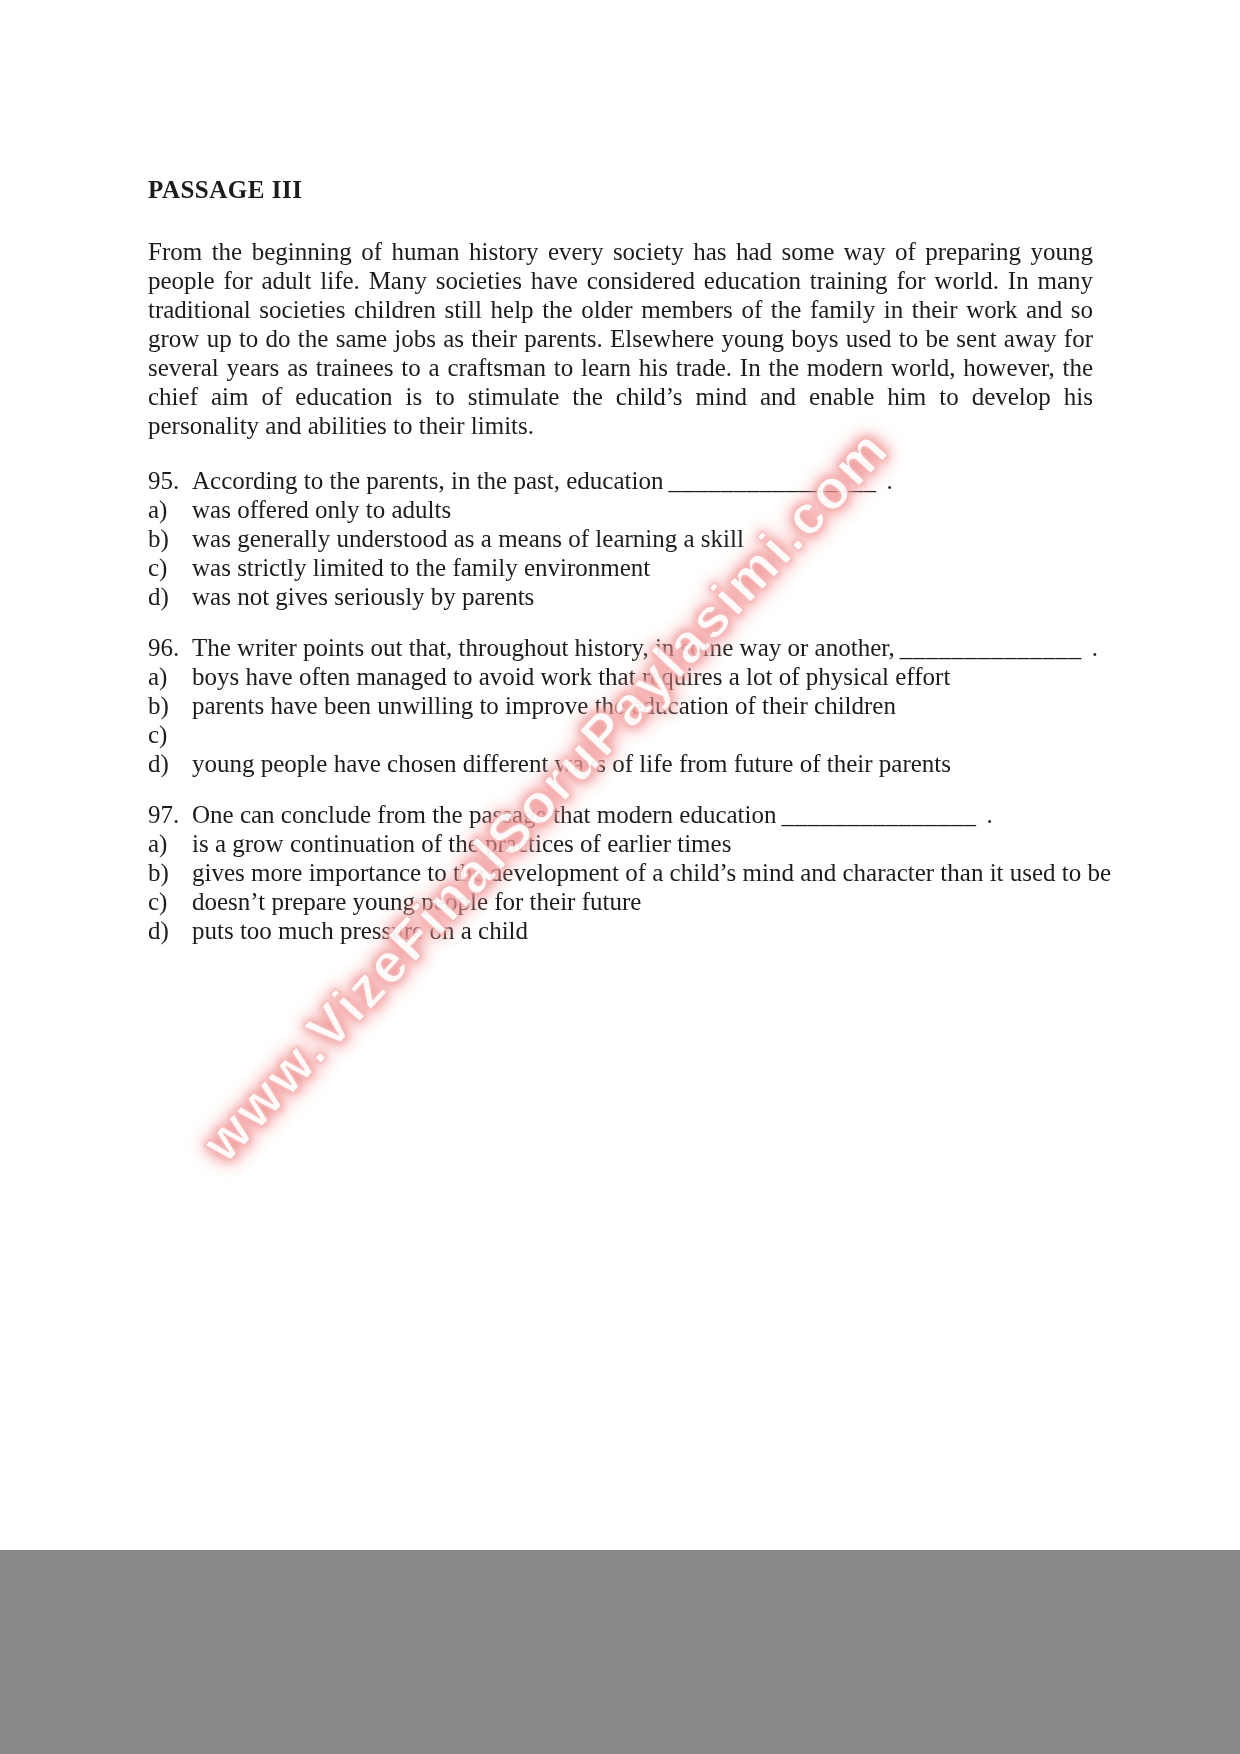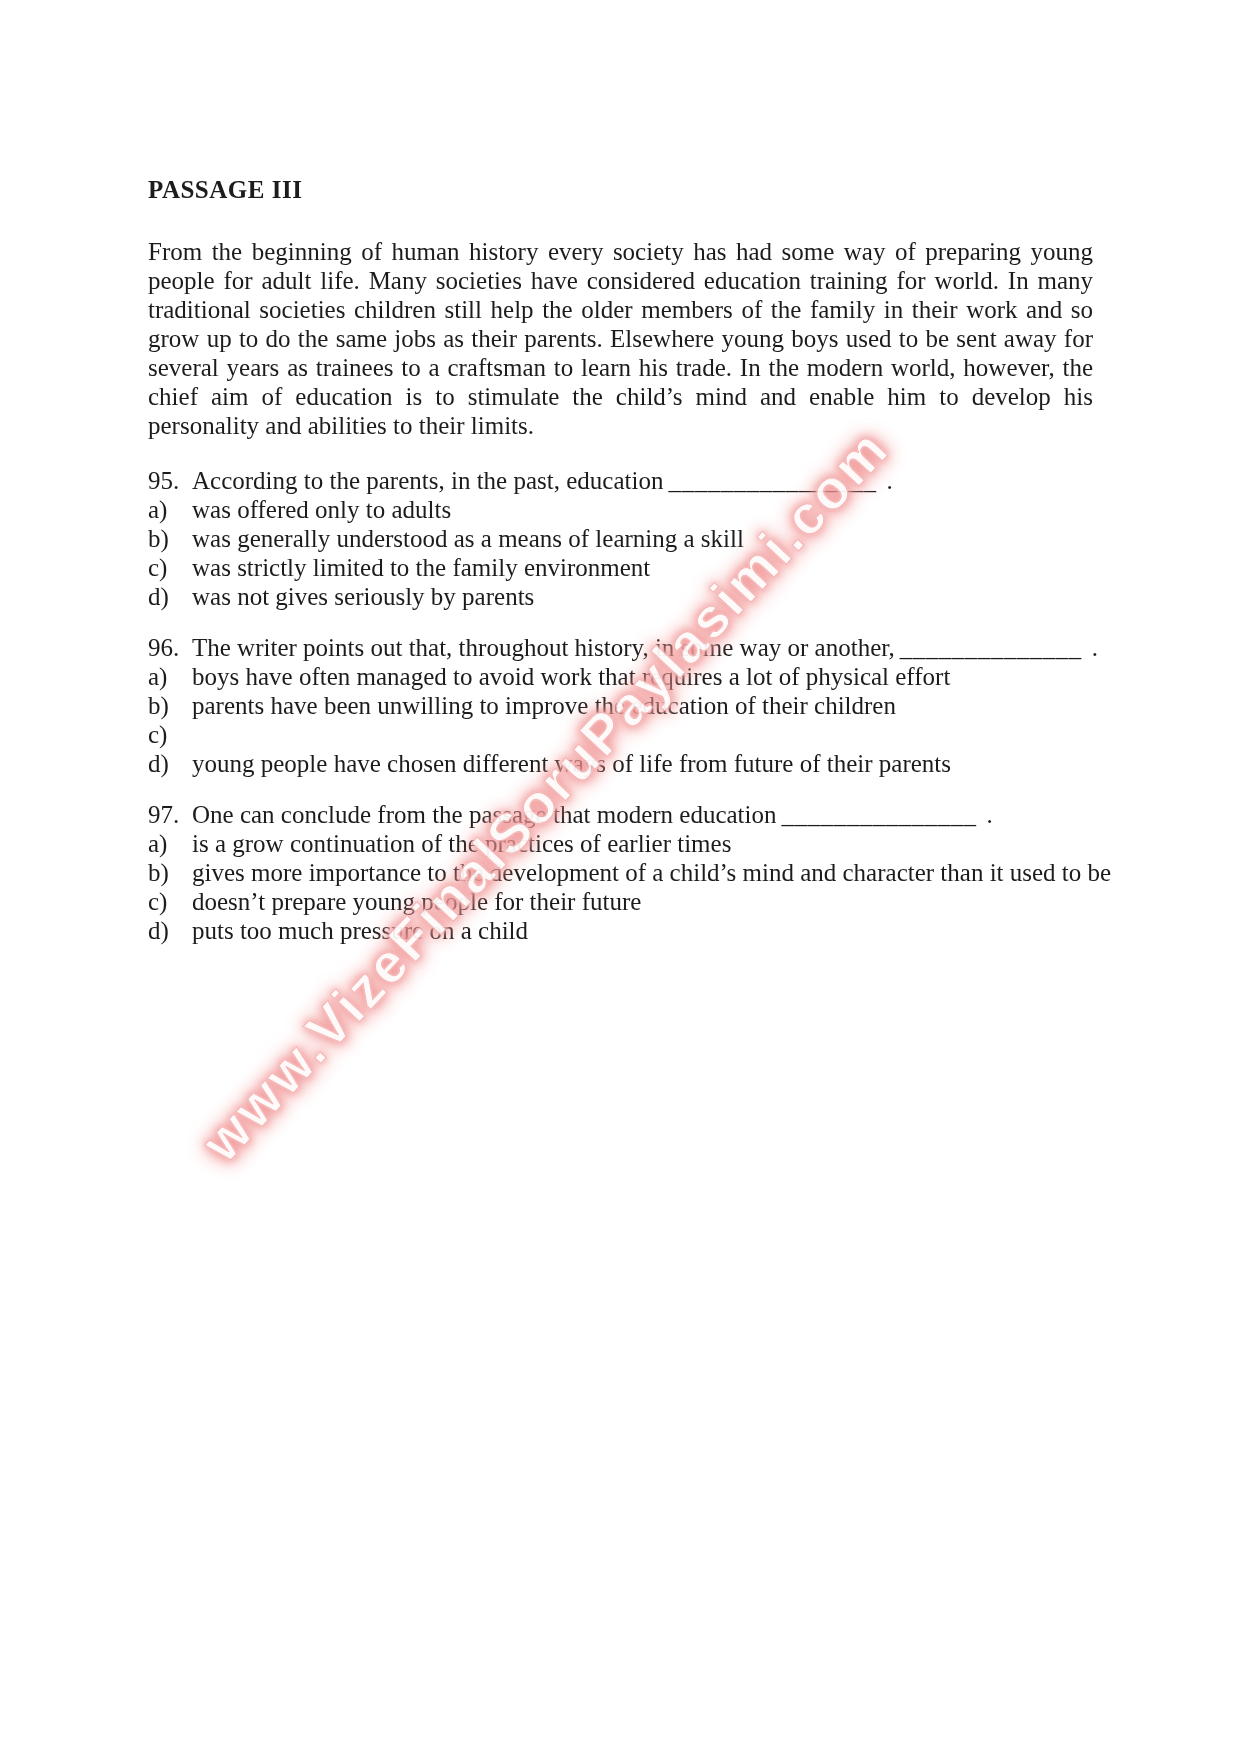--- a/index.html
+++ b/index.html
@@ -1,20 +1,20 @@
 <!DOCTYPE html>
 <html><head>
 <meta charset="utf-8">
 <style>
   html, body { margin: 0; padding: 0; }
   body { background: #888; }
   .page {
     position: relative;
     width: 1240px;
-    height: 1754px;
+    height: 1550px;
     margin: 0 auto;
     background: #ffffff;
     overflow: hidden;
     font-family: "Liberation Serif", "DejaVu Serif", serif;
     color: #1c1c1c;
   }
   .content {
     position: absolute;
     left: 148px;
     top: 175px;

